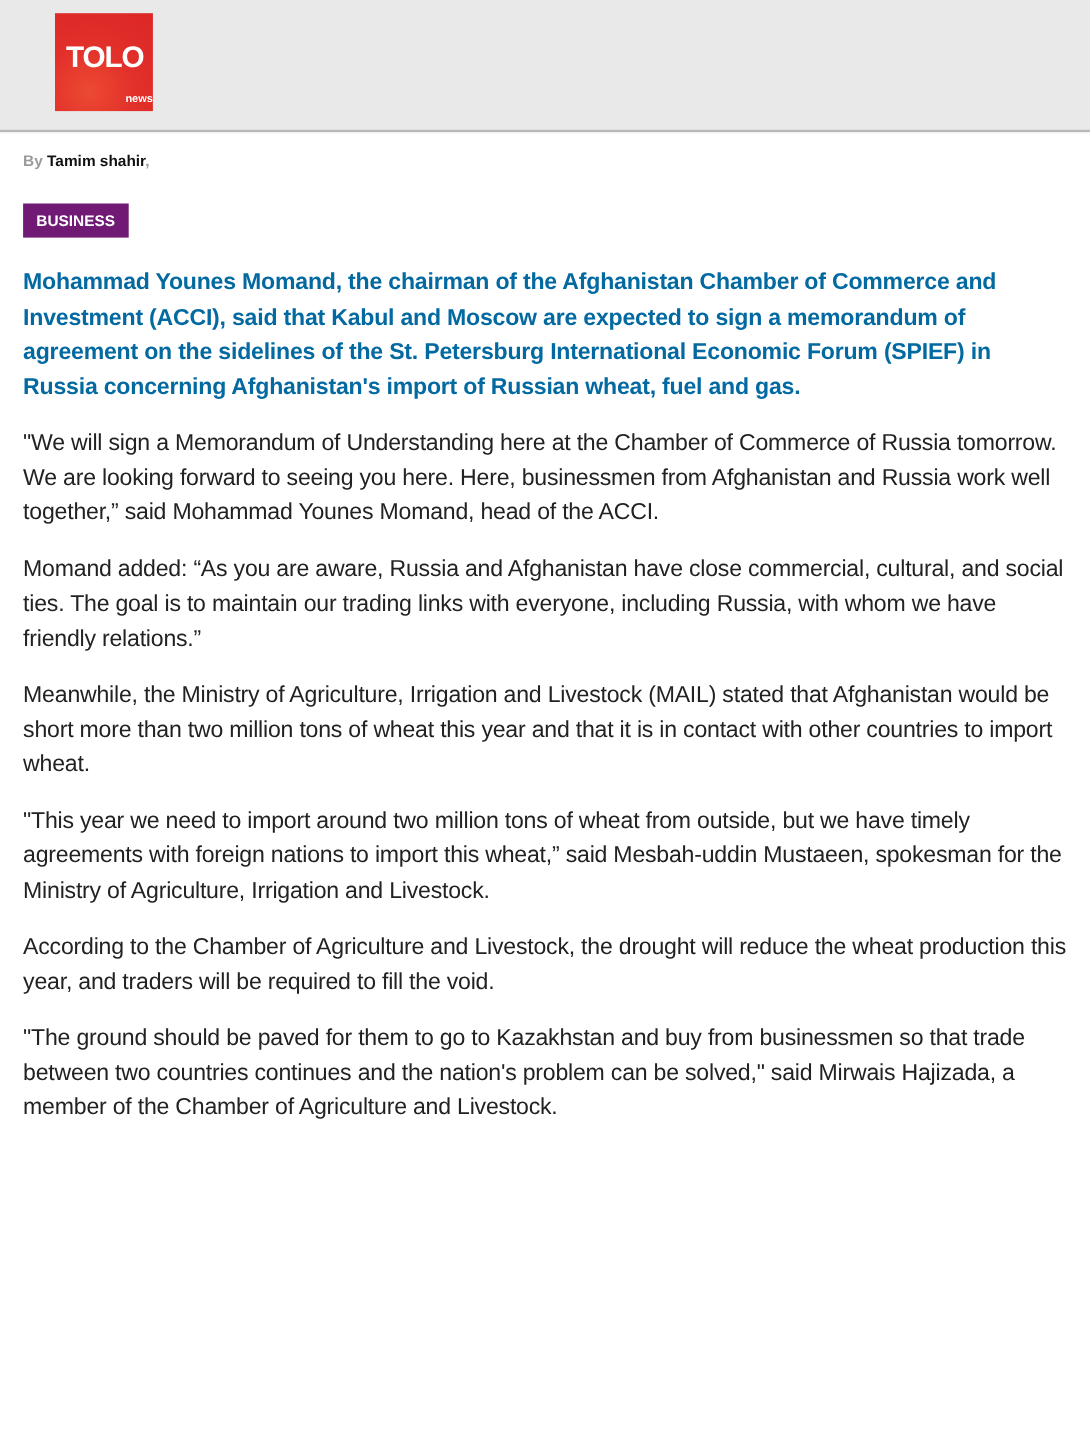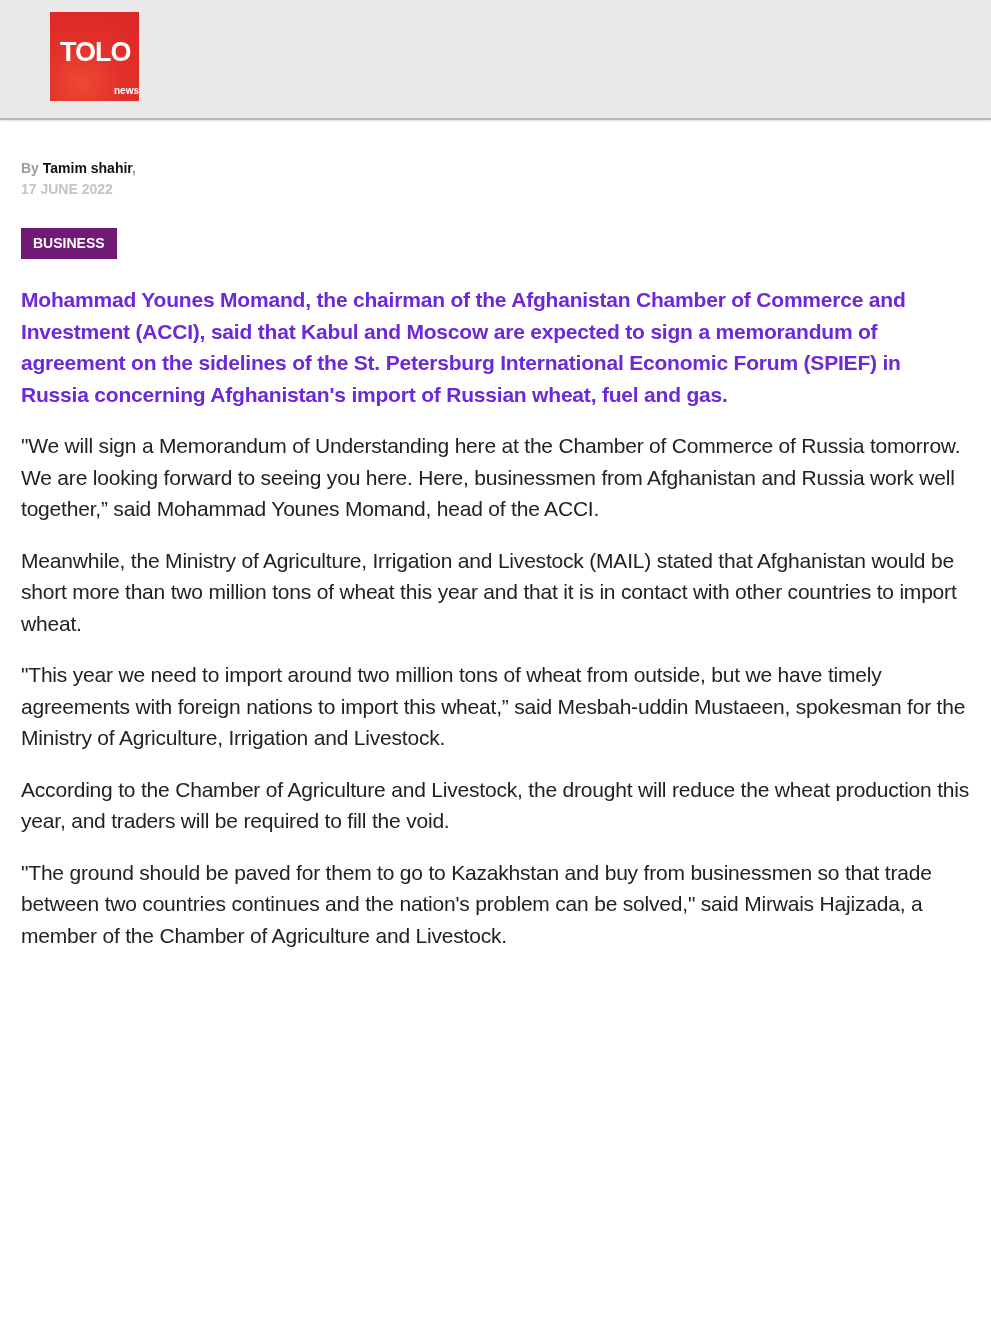--- a/index.html
+++ b/index.html
@@ -34,21 +34,21 @@
     .logo-sub {
       position: absolute;
       right: 0; top: 54px;
       font-size: 10px; font-weight: bold;
       line-height: 1;
       margin-top: 20px;
     }
 
     .article { padding: 0 21px; }
 
-    .meta { padding-top: 38px; font-size: 14px; font-weight: bold; line-height: 21px; }
+    .meta { padding-top: 16px; font-size: 14px; font-weight: bold; line-height: 21px; }
     .meta .by { color: #9b9b9b; }
     .meta .author { color: #111111; text-decoration: none; }
     .meta .comma { color: #9b9b9b; }
     .meta .date { color: #c4c4c4; display: block; font-size: 14px; }
 
     .category {
       display: inline-block;
       margin-top: 28px;
       background: #701a75;
       color: #ffffff;
@@ -62,21 +62,21 @@
       margin-top: 24px;
       font-size: 28px; font-weight: bold;
       color: #1a1a1a;
       line-height: 34px;
     }
 
     .lead {
       margin-top: 25px;
       font-size: 21px; font-weight: bold;
       line-height: 31.5px;
-      color: #6d28d9;
+      color: #0369a1;
       letter-spacing: -0.2px;
     }
     .para {
       margin-top: 20px;
       font-size: 21px; font-weight: normal;
       line-height: 31.5px;
       color: #222222;
       letter-spacing: -0.2px;
     }
   </style>
@@ -87,26 +87,26 @@
   <a class="logo">
     <span class="logo-word">TOLO</span>
     <span class="logo-sub">news</span>
   </a>
 </header>
 
 <main class="article">
   <div class="meta">
     <span class="by">By</span>
     <a class="author">Tamim shahir</a><span class="comma">,</span>
-    <span class="date">17 JUNE 2022</span>
   </div>
 
   <a class="category">BUSINESS</a>
 
 
   <p class="lead">Mohammad Younes Momand, the chairman of the Afghanistan Chamber of Commerce and Investment (ACCI), said that Kabul and Moscow are expected to sign a memorandum of agreement on the sidelines of the St. Petersburg International Economic Forum (SPIEF) in Russia concerning Afghanistan's import of Russian wheat, fuel and gas.</p>
 
   <p class="para">"We will sign a Memorandum of Understanding here at the Chamber of Commerce of Russia tomorrow. We are looking forward to seeing you here. Here, businessmen from Afghanistan and Russia work well together,” said Mohammad Younes Momand, head of the ACCI.</p>
+  <p class="para">Momand added: “As you are aware, Russia and Afghanistan have close commercial, cultural, and social ties. The goal is to maintain our trading links with everyone, including Russia, with whom we have friendly relations.”</p>
   <p class="para">Meanwhile, the Ministry of Agriculture, Irrigation and Livestock (MAIL) stated that Afghanistan would be short more than two million tons of wheat this year and that it is in contact with other countries to import wheat.</p>
   <p class="para">"This year we need to import around two million tons of wheat from outside, but we have timely agreements with foreign nations to import this wheat,” said Mesbah-uddin Mustaeen, spokesman for the Ministry of Agriculture, Irrigation and Livestock.</p>
   <p class="para">According to the Chamber of Agriculture and Livestock, the drought will reduce the wheat production this year, and traders will be required to fill the void.</p>
   <p class="para">"The ground should be paved for them to go to Kazakhstan and buy from businessmen so that trade between two countries continues and the nation's problem can be solved," said Mirwais Hajizada, a member of the Chamber of Agriculture and Livestock.</p>
 </main>
 
 </body></html>

